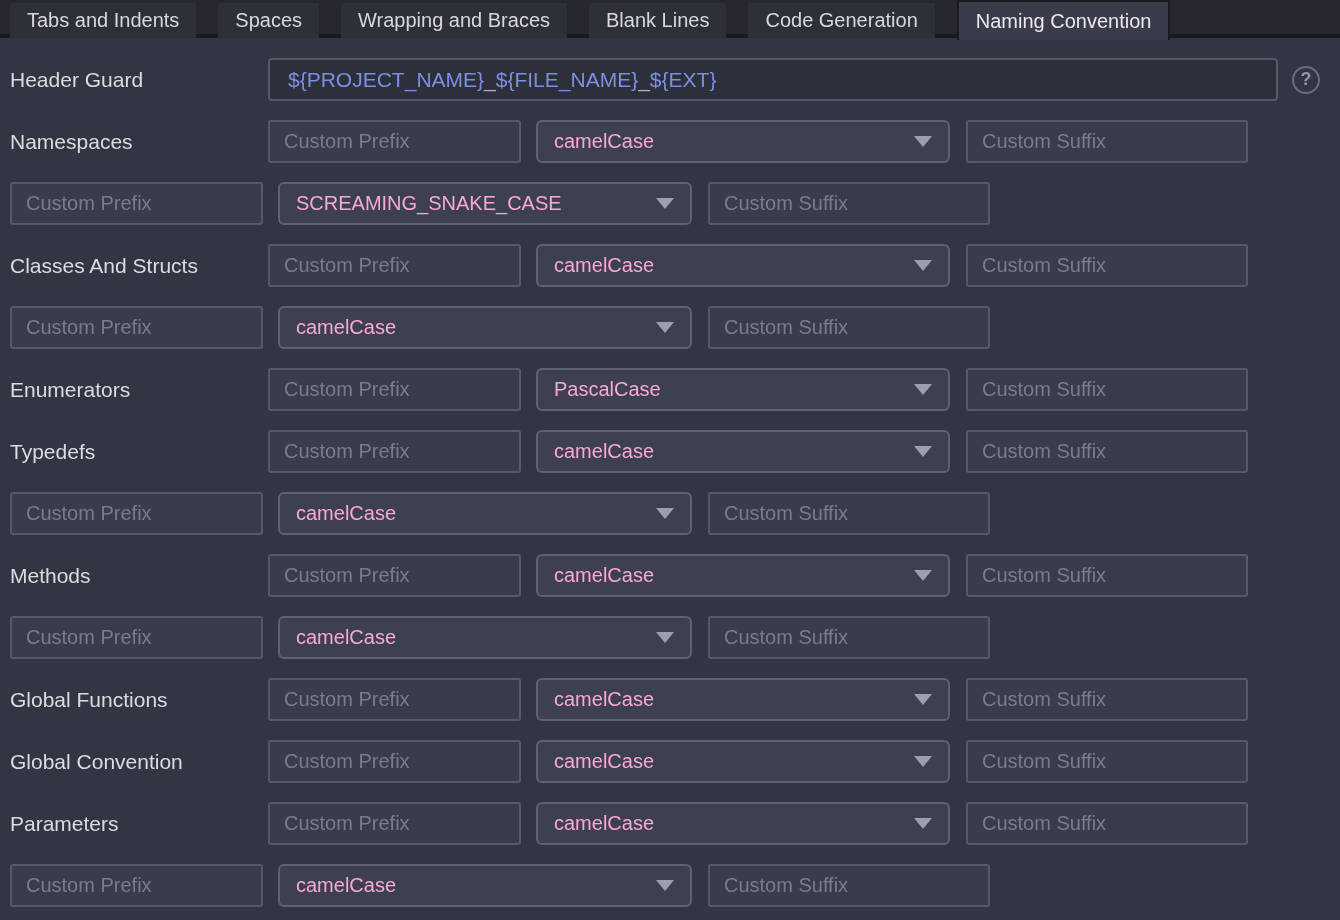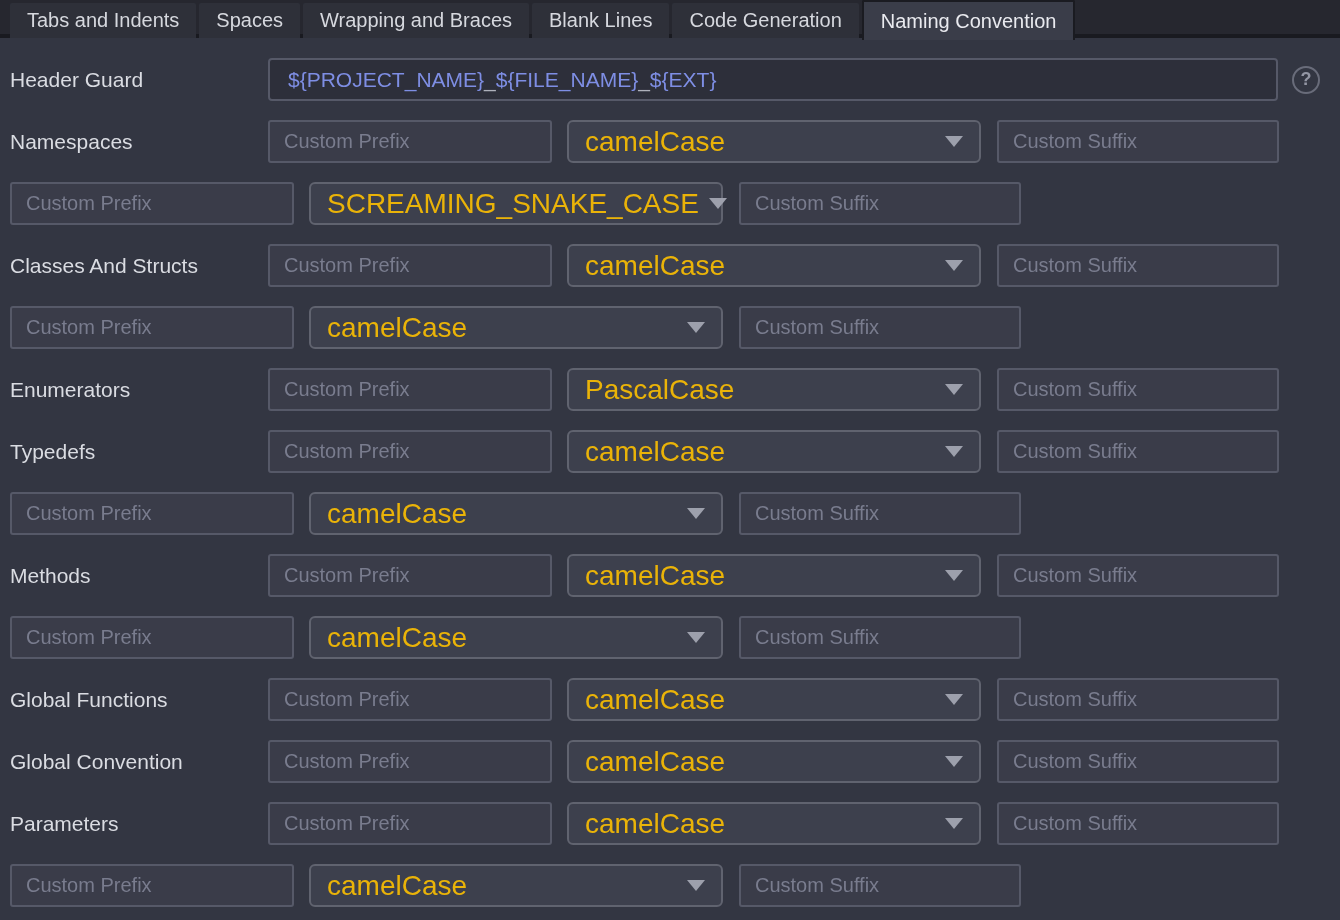--- a/index.html
+++ b/index.html
@@ -12,20 +12,21 @@
 
   
   .tabbar {
     position: relative;
     height: 38px;
     background: #26272f;
     border-bottom: 4px solid #191a20;
     display: flex;
     align-items: flex-start;
     padding-left: 10px;
+    gap: 19px;
   }
   .tab {
     margin-top: 3px;
     height: 35px;
     background: #2e3039;
     color: #d6d8de;
     font-size: 20px;
     display: flex;
     align-items: center;
     padding: 0 17px;
@@ -66,37 +67,37 @@
     background: #3a3c49;
     border: 2px solid #565968;
     border-radius: 3px;
     font-size: 20px;
     color: #d5d7de;
     padding: 0 14px;
     outline: none;
     font-family: "Liberation Sans", sans-serif;
   }
   input.field::placeholder { color: #797c8e; opacity: 1; }
-  .prefix-input { width: 284px; margin-right: 15px; }
+  .prefix-input { width: 253px; margin-right: 15px; }
   .suffix-input { width: 282px; }
 
   .dropdown {
     width: 414px;
     height: 43px;
     margin-right: 16px;
     background: #3d404d;
     border: 2px solid #60636f;
     border-radius: 6px;
     display: flex;
     align-items: center;
     justify-content: space-between;
     padding: 0 16px;
     cursor: default;
   }
-  .dd-value { font-size: 28px; color: #eab308; white-space: nowrap; }
+  .dd-value { font-size: 20px; color: #f9a8d4; white-space: nowrap; }
   .dd-arrow {
     width: 0; height: 0;
     border-left: 9px solid transparent;
     border-right: 9px solid transparent;
     border-top: 11px solid #9da0ac;
     margin-left: 10px;
     flex: none;
   }
 
   

